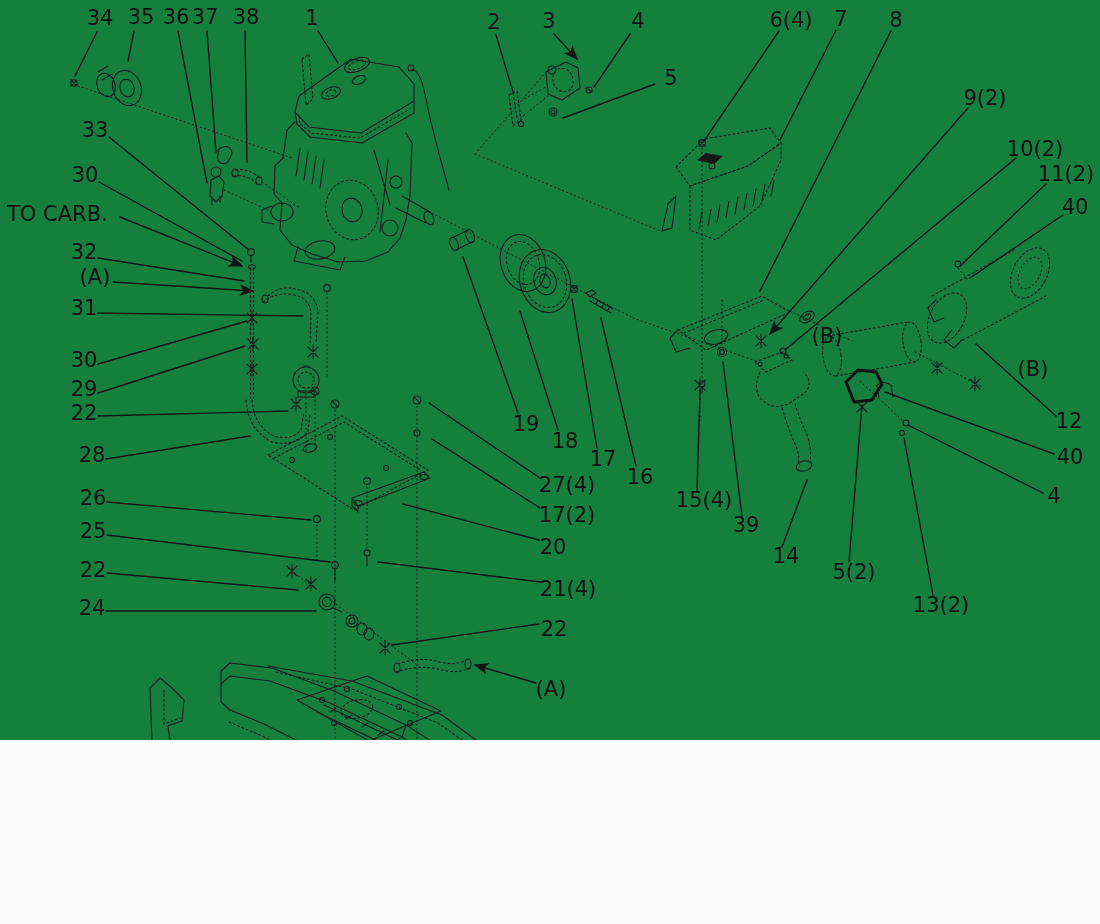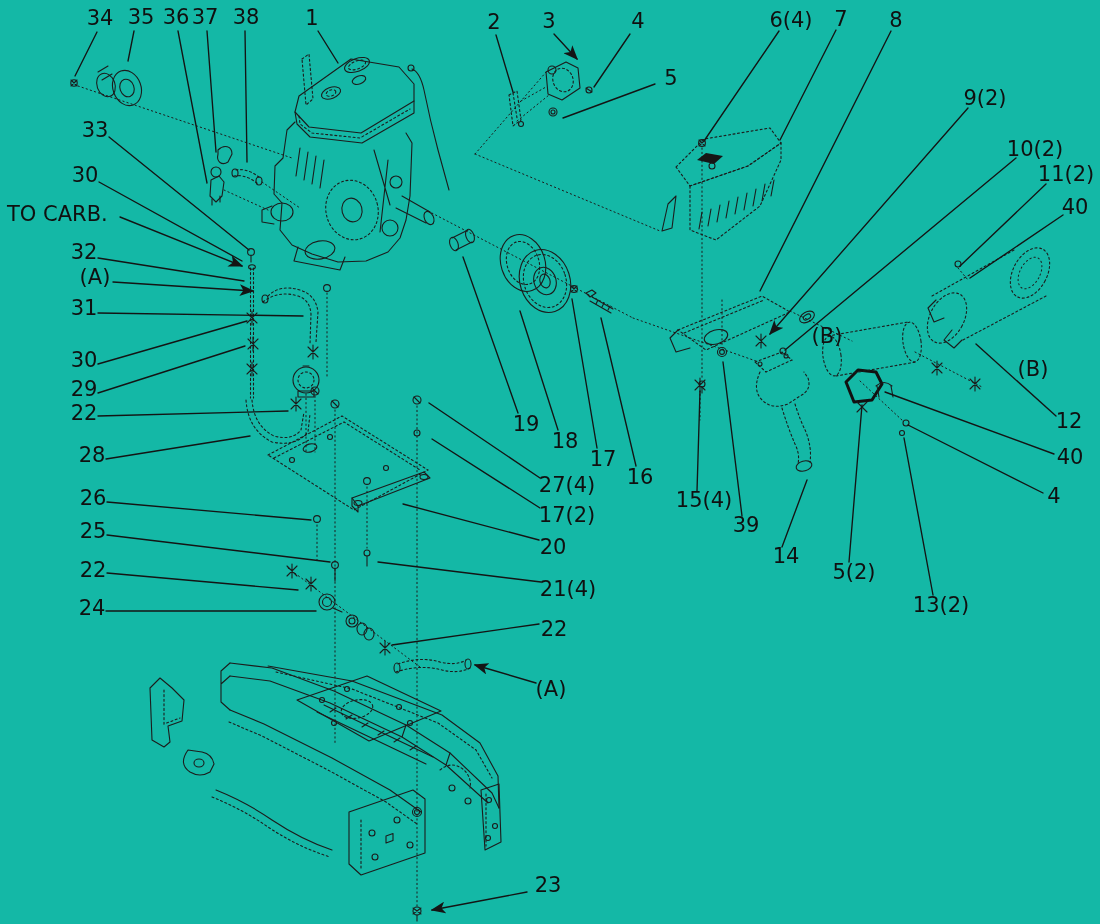--- a/index.html
+++ b/index.html
@@ -1,16 +1,16 @@
 <!DOCTYPE html>
 <html><head>
 <meta charset="utf-8">
 <style>
   html,body{margin:0;padding:0;background:#fbfbfb;}
-  .stage{position:relative;width:1100px;height:924px;background:#14b8a6;overflow:hidden;
+  .stage{position:relative;width:1100px;height:740px;background:#15803d;overflow:hidden;
          font-family:"DejaVu Sans","Liberation Sans",sans-serif;}
   svg{display:block}
   .ln{fill:none;stroke:#1c1c1c;stroke-width:1.1;stroke-linecap:round;stroke-linejoin:round;}
   .dt{fill:none;stroke:#1c1c1c;stroke-width:1.1;stroke-dasharray:2 2.6;stroke-linecap:round;}
   .dd{fill:none;stroke:#1c1c1c;stroke-width:1;stroke-dasharray:1.3 3;stroke-linecap:round;}
   .thk{fill:none;stroke:#111;stroke-width:3;stroke-linejoin:round;}
   .blk{fill:#161616;stroke:none;}
   .leader{fill:none;stroke:#141414;stroke-width:1.35;stroke-linecap:round;}
   .callout-text{fill:#101010;font-size:21px;font-family:"DejaVu Sans","Liberation Sans",sans-serif;}
 </style>

